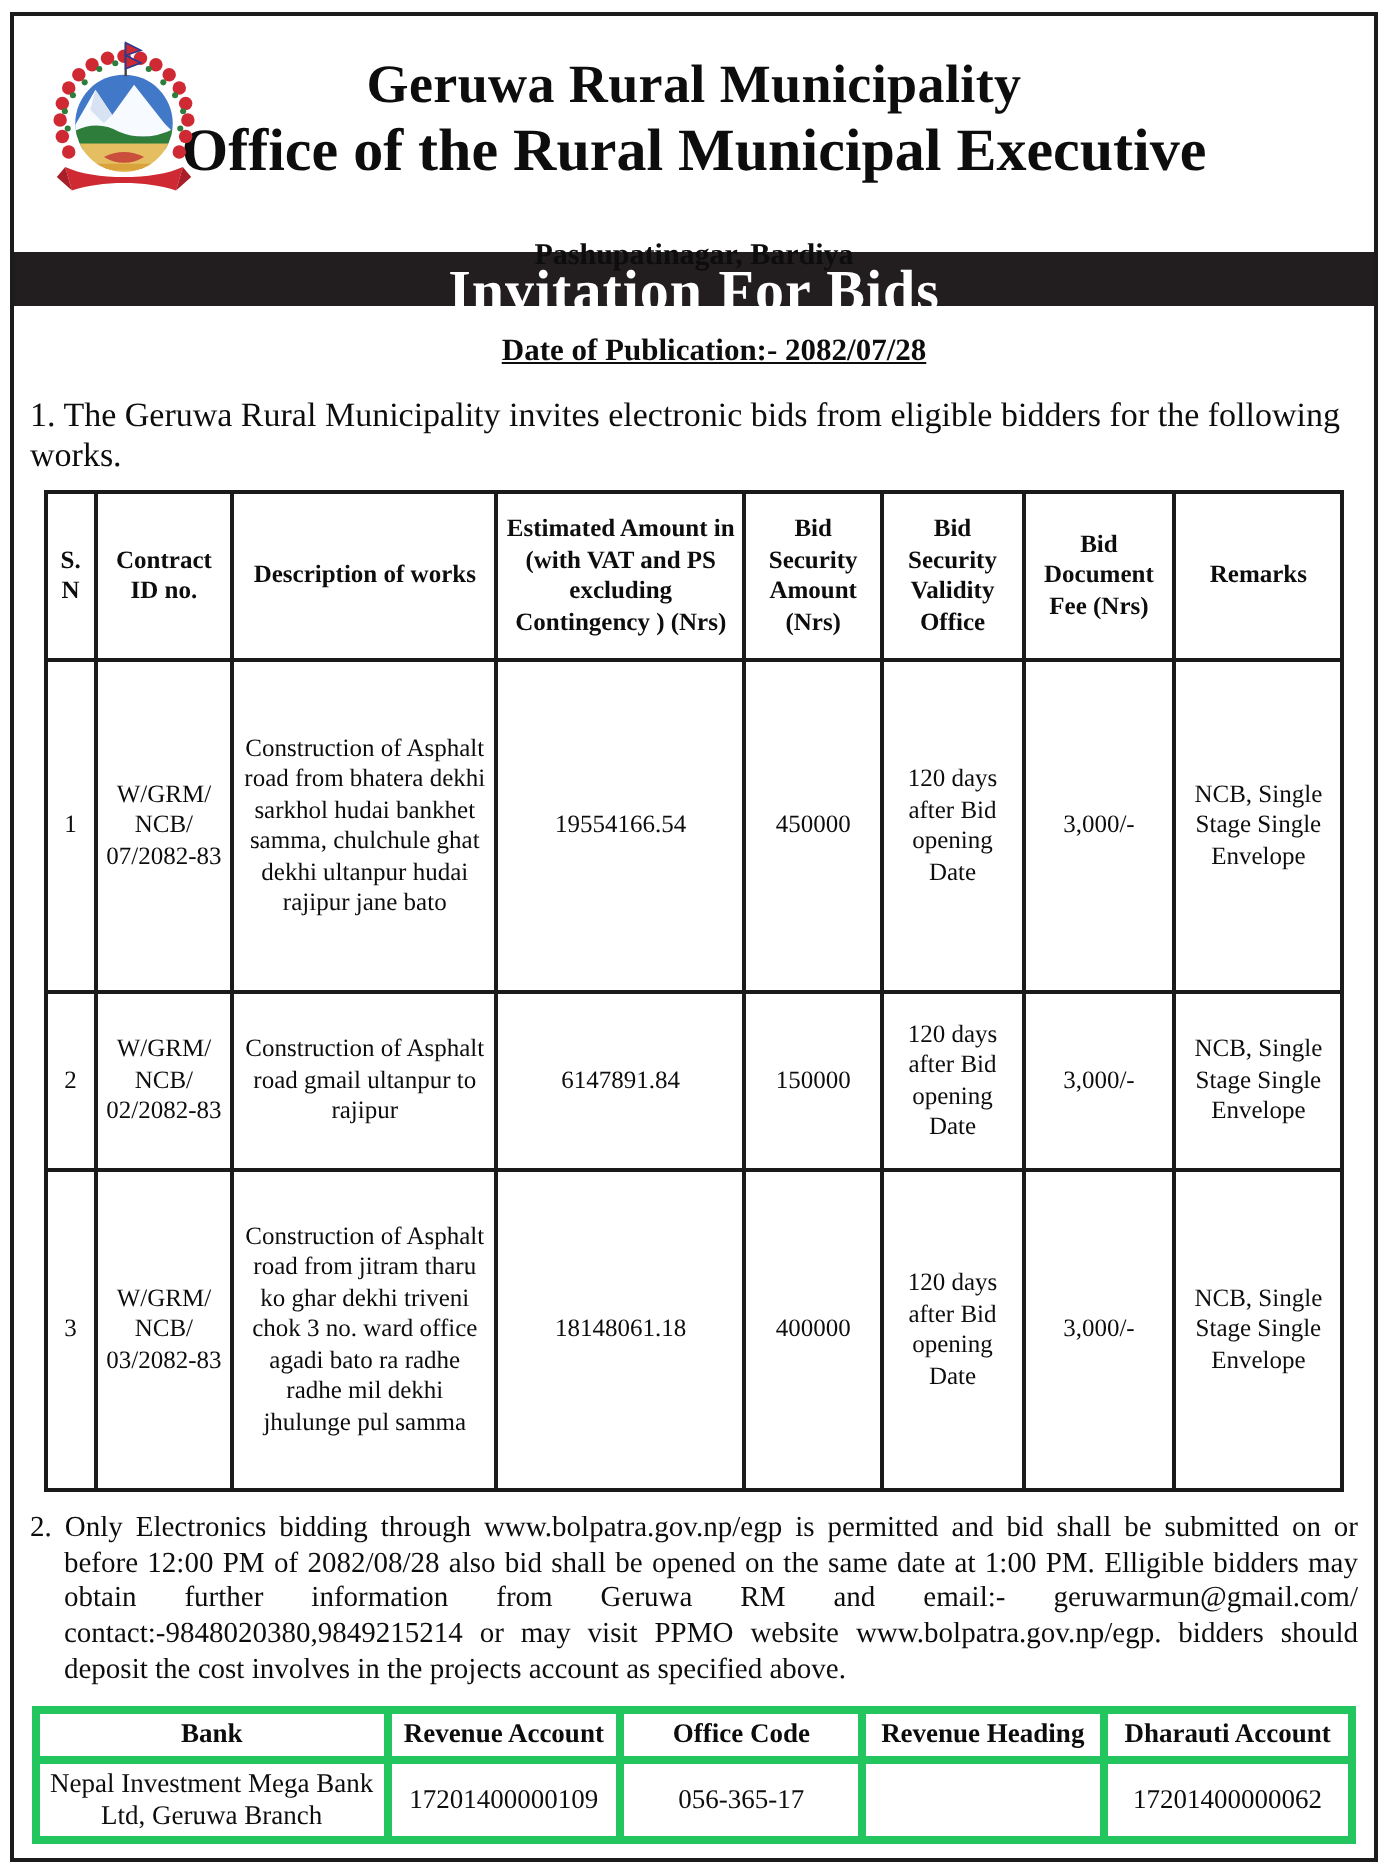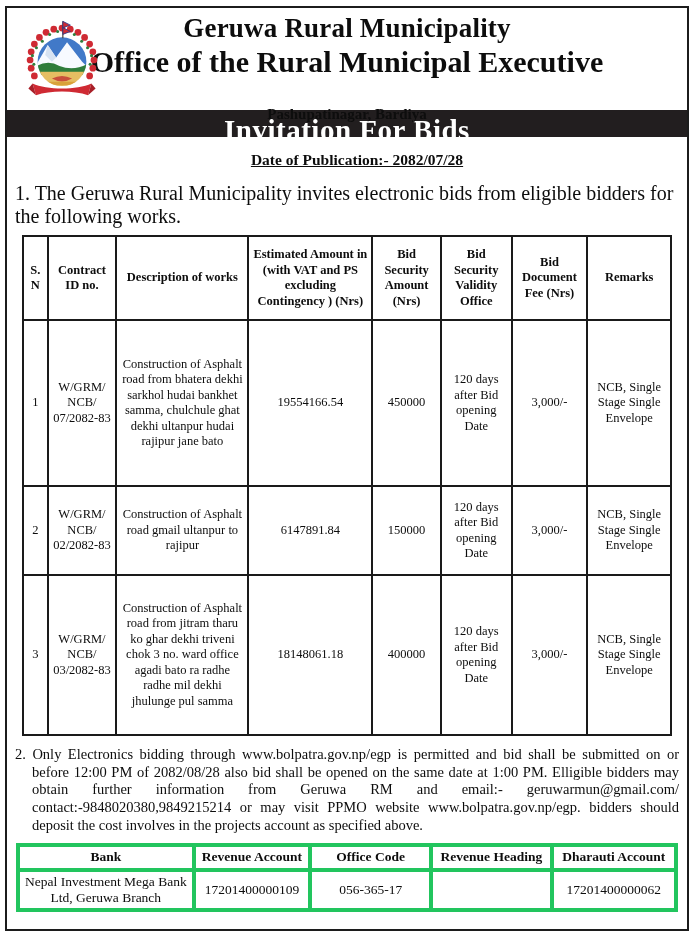--- a/index.html
+++ b/index.html
@@ -17,22 +17,22 @@
   }
   .frame {
     position: absolute;
     left: 5px; top: 6px; right: 5px; bottom: 6px;
     border: 2px solid #1c1c1c;
     overflow: hidden;
   }
   
   .header {
     position: relative;
-    height: 102px;
-    padding-top: 5px;
+    height: 118px;
+    padding-top: 19px;
   }
   .emblem {
     position: absolute;
     left: 13px; top: 10px;
     width: 84px; height: 84px;
   }
   .header-text { text-align: center; }
   .org-name {
     font-size: 27px;
     font-weight: bold;
@@ -64,21 +64,21 @@
   .pub-date {
     text-align: center;
     font-size: 15.5px;
     font-weight: bold;
     text-decoration: underline;
     margin-top: 14px;
     margin-left: 20px;
   }
   
   .intro {
-    font-size: 20px;
+    font-size: 17px;
     margin: 13px 8px 0 8px;
   }
   
   table { border-collapse: collapse; }
   .bid-table {
     width: 650px;
     margin: 7px 15px 0 15px;
     table-layout: fixed;
   }
   .bid-table th, .bid-table td {

